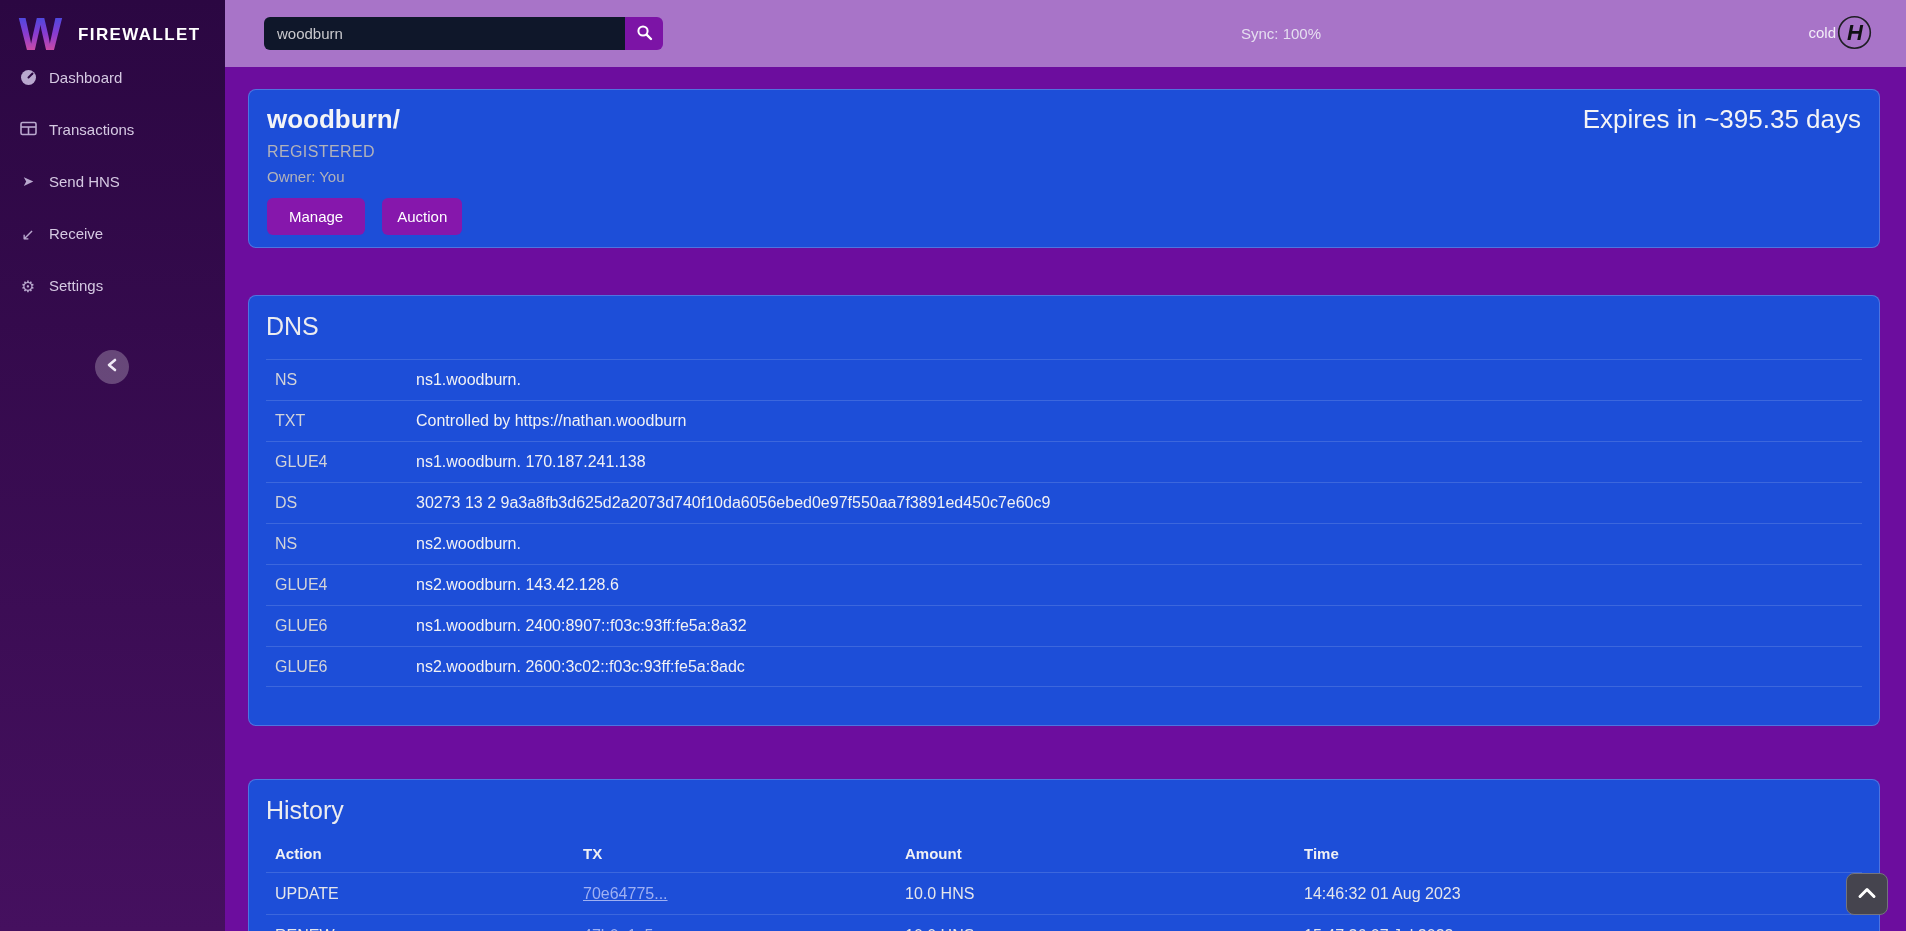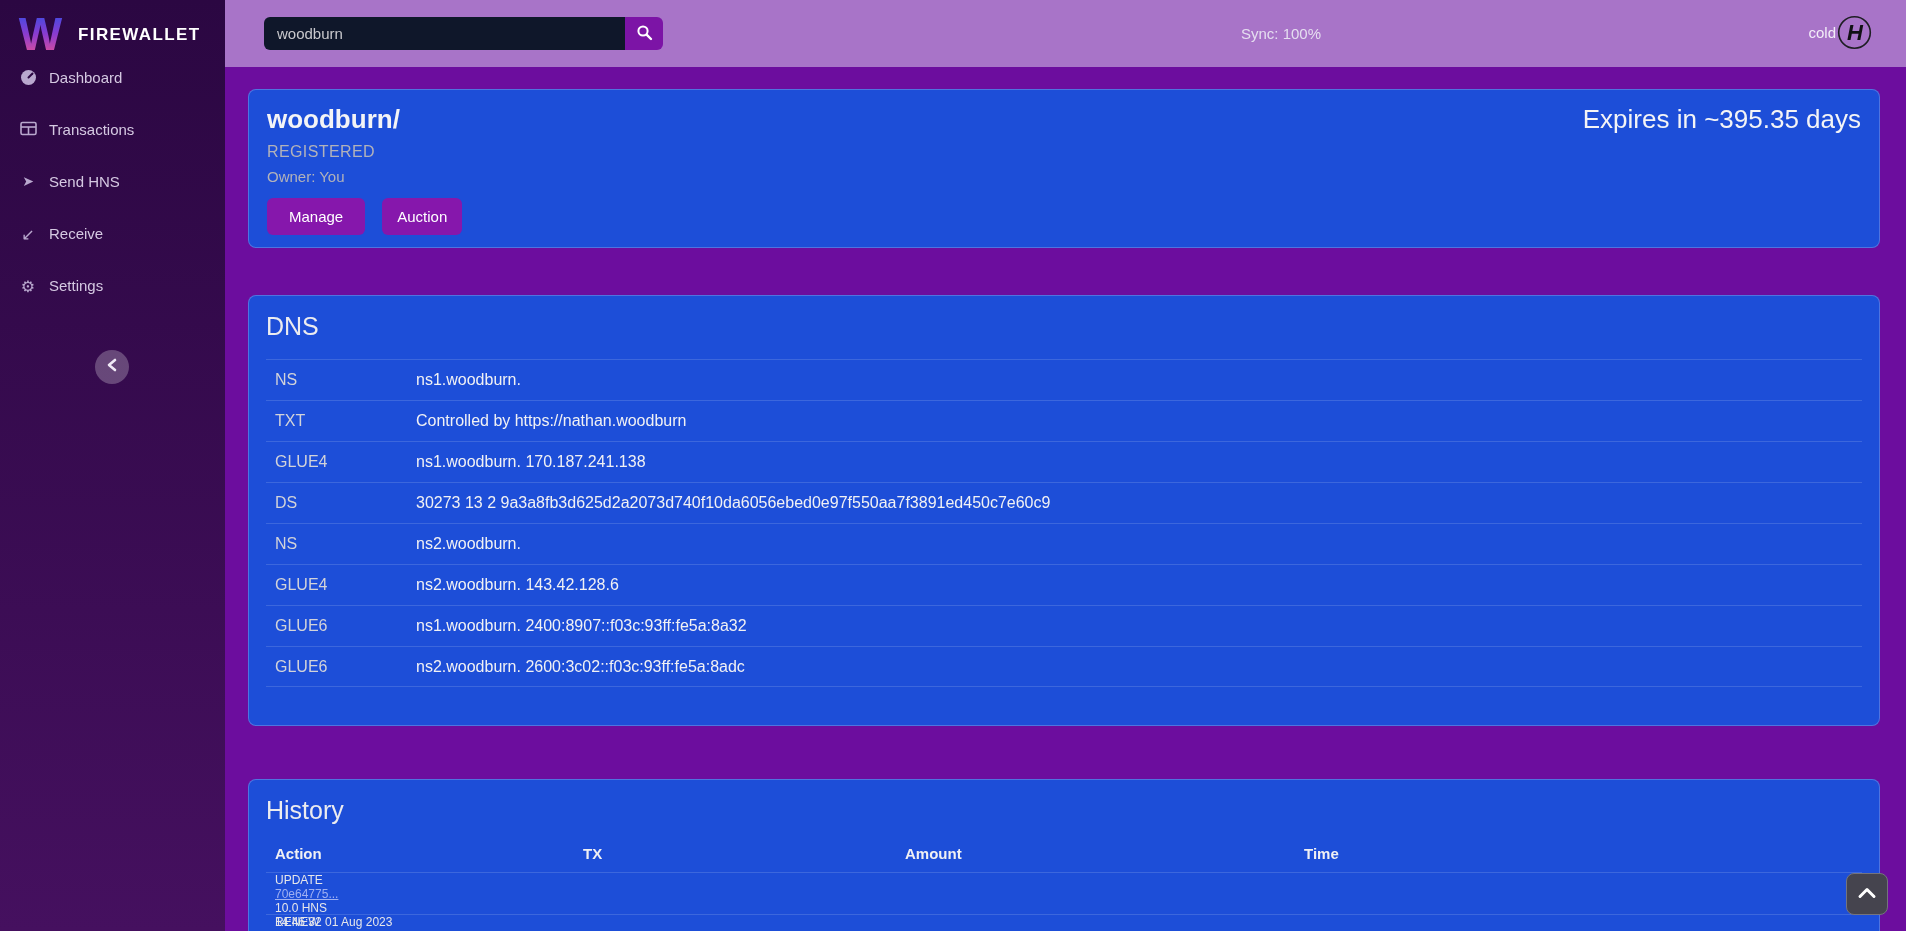--- a/index.html
+++ b/index.html
@@ -77,22 +77,22 @@
     padding-left:9px; font-size:16px;
   }
   .dns-row:last-child { border-bottom:1px solid rgba(255,255,255,0.14); }
   .dns-type { width:141px; color:#d2d3d9; flex:none; }
   .dns-value { color:#f1f1f4; }
 
   .card-history { top:779px; height:300px; padding:16px 17px; }
   .h-table { margin-top:10px; }
   .h-header { display:flex; align-items:center; height:37px; padding-left:9px;
               font-weight:bold; font-size:15px; color:#f0f0f3; }
-  .h-row { display:flex; align-items:flex-start; height:42px; padding-left:9px;
-           border-top:1px solid rgba(255,255,255,0.14); font-size:12px; color:#e6e6ea;flex-direction:column; }
+  .h-row { display:flex; align-items:center; height:42px; padding-left:9px;
+           border-top:1px solid rgba(255,255,255,0.14); font-size:16px; color:#e6e6ea; }
   .col-action { width:308px; flex:none; }
   .col-tx { width:322px; flex:none; }
   .col-amount { width:399px; flex:none; }
   .col-time { flex:1; }
   .tx-link { color:#9fb0f2; text-decoration:underline; cursor:pointer; }
 
   .scroll-top {
     position:absolute; left:1846px; top:873px; width:42px; height:42px;
     background:#45444e; border:1px solid #74747e; border-radius:8px;
     display:flex; align-items:center; justify-content:center; cursor:pointer; z-index:10;

